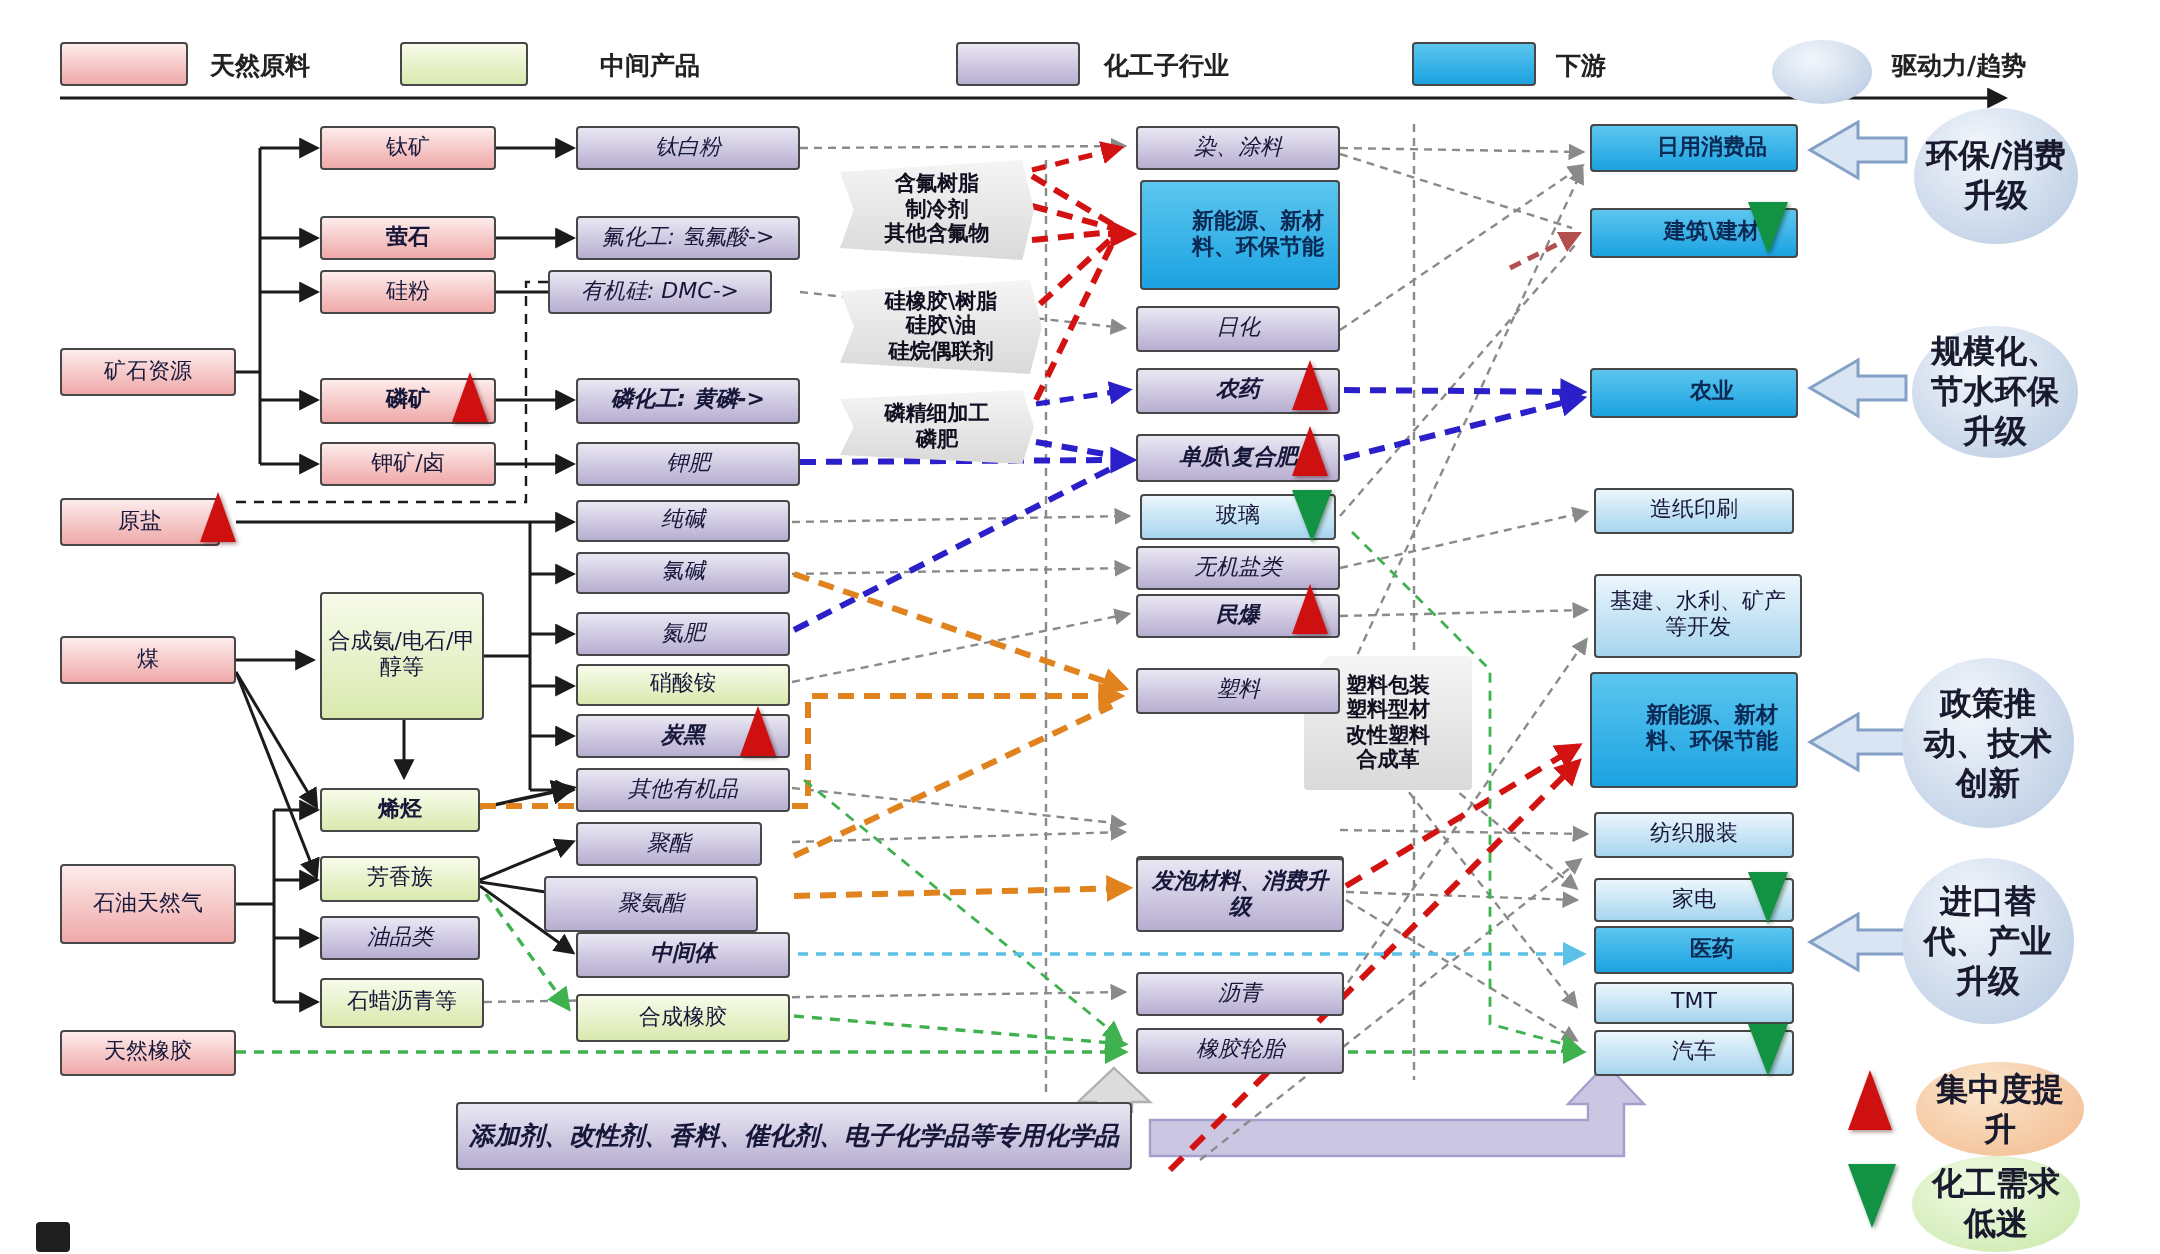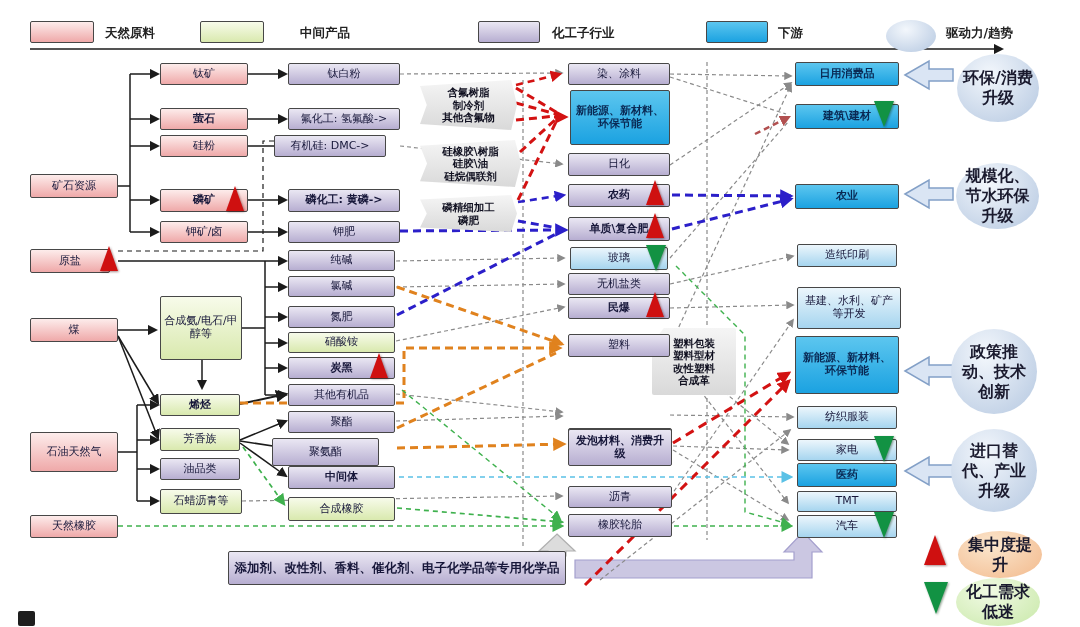--- a/index.html
+++ b/index.html
@@ -5,22 +5,22 @@
   html,body{margin:0;padding:0;background:#ffffff;}
   #stage{position:relative;width:1080px;height:627px;background:#ffffff;overflow:hidden;
          font-family:"DejaVu Sans","Liberation Sans",sans-serif;}
   #edgelayer{position:absolute;left:0;top:0;width:1080px;height:627px;z-index:1;}
   .box{position:absolute;z-index:2;display:flex;align-items:center;justify-content:center;
        text-align:center;box-sizing:border-box;border:1.5px solid #474747;border-radius:2px;
        font-size:11px;line-height:1.18;color:#17173a;padding:1px 2px;}
   .b{font-weight:bold;}
   .pink{background:linear-gradient(180deg,#fdeceb,#efa9a9);}
   .green{background:linear-gradient(180deg,#f7fbea,#d9e9ae);}
-  .purple{background:linear-gradient(180deg,#eae7f3,#b7aed1);}
-  .bluestrong{background:linear-gradient(180deg,#5cc6ef,#1ba2e1);color:#0a2a55;}
+  .purple{background:linear-gradient(180deg,#eae7f3,#b7aed1);font-style:italic;}
+  .bluestrong{background:linear-gradient(180deg,#5cc6ef,#1ba2e1);color:#0a2a55;padding-left:20px;}
   .bluelight{background:linear-gradient(180deg,#ecf6fc,#a6d5ef);}
   .callout,.note{background:linear-gradient(180deg,#f5f5f5,#d9d9d9);border:none;font-weight:bold;
        white-space:pre-line;color:#101020;z-index:2;}
   .callout{clip-path:polygon(0 12%,94% 0,100% 50%,94% 100%,0 88%,7% 50%);}
   .note{clip-path:polygon(14% 0,100% 0,100% 100%,0 100%,0 24%);}
   .ell{position:absolute;z-index:2;display:flex;align-items:center;justify-content:center;
        text-align:center;border-radius:50%;font-size:16px;font-weight:bold;color:#1a1a2e;
        line-height:1.25;padding:4px;box-sizing:border-box;}
   .ellblue{background:radial-gradient(ellipse at 40% 30%,#f3f7fc,#b4c7e0);}
   .ellorange{background:radial-gradient(ellipse at 40% 30%,#fbe6cd,#f2b98c);}
@@ -224,21 +224,21 @@
   <div class="box purple" style="left:288px;top:108px;width:112px;height:22px">氟化工: 氢氟酸-&gt;</div>
   <div class="box purple" style="left:274px;top:135px;width:112px;height:22px">有机硅: DMC-&gt;</div>
   <div class="box purple b" style="left:288px;top:189px;width:112px;height:23px">磷化工: 黄磷-&gt;</div>
   <div class="box purple" style="left:288px;top:221px;width:112px;height:22px">钾肥</div>
   <div class="box purple" style="left:288px;top:250px;width:107px;height:21px">纯碱</div>
   <div class="box purple" style="left:288px;top:276px;width:107px;height:21px">氯碱</div>
   <div class="box purple" style="left:288px;top:306px;width:107px;height:22px">氮肥</div>
   <div class="box green" style="left:288px;top:332px;width:107px;height:21px">硝酸铵</div>
   <div class="box purple b" style="left:288px;top:357px;width:107px;height:22px">炭黑</div>
   <div class="box purple" style="left:288px;top:384px;width:107px;height:22px">其他有机品</div>
-  <div class="box purple" style="left:288px;top:411px;width:107px;height:22px">聚酯</div>
+  <div class="box purple" style="left:288px;top:411px;width:93px;height:22px">聚酯</div>
   <div class="box purple" style="left:272px;top:438px;width:107px;height:28px">聚氨酯</div>
   <div class="box purple b" style="left:288px;top:466px;width:107px;height:23px">中间体</div>
   <div class="box green" style="left:288px;top:497px;width:107px;height:24px">合成橡胶</div>
 
   <div class="box callout" style="left:420px;top:80px;width:97px;height:50px;font-size:10.5px">含氟树脂
 制冷剂
 其他含氟物</div>
   <div class="box callout" style="left:420px;top:140px;width:101px;height:47px;font-size:10.5px">硅橡胶\树脂
 硅胶\油
 硅烷偶联剂</div>

